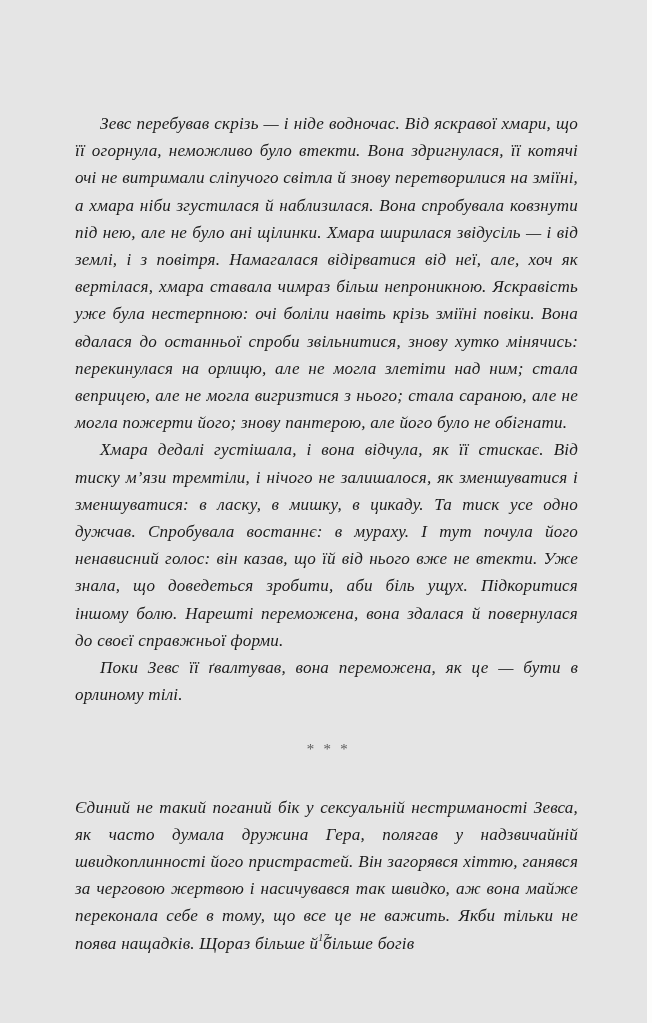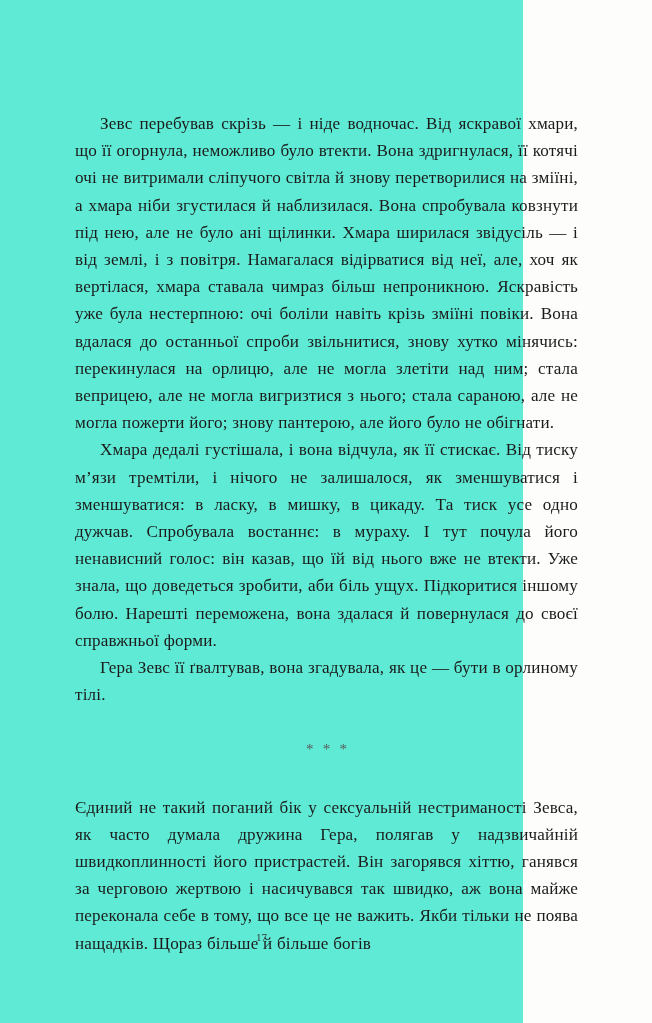--- a/index.html
+++ b/index.html
@@ -11,24 +11,25 @@
     width: 652px;
     height: 1023px;
     background: #fdfdfc;
     font-family: "Liberation Serif", "DejaVu Serif", serif;
     color: #1b1b1b;
     overflow: hidden;
   }
 
   .page {
     position: relative;
-    width: 523px;
+    width: 647px;
     height: 1023px;
     box-sizing: border-box;
-    background: #5eead4;
+    background: #e5e5e5;
+    font-style: italic;
   }
 
   .text-column {
     position: absolute;
     left: 75px;
     top: 110px;
     width: 503px;
   }
 
   .para {
@@ -82,21 +83,21 @@
 <body>
 
 <div class="page">
 
   <div class="text-column">
 
     <p class="para">Зевс перебував скрізь — і ніде водночас. Від яскравої хмари, що її огорнула, неможливо було втекти. Вона здригнулася, її котячі очі не витримали сліпучого світла й знову перетворилися на зміїні, а хмара ніби згустилася й наблизилася. Вона спробувала ковзнути під нею, але не було ані щілинки. Хмара ширилася звідусіль — і від землі, і з повітря. Намагалася відірватися від неї, але, хоч як вертілася, хмара ставала чимраз більш непроникною. Яскравість уже була нестерпною: очі боліли навіть крізь зміїні повіки. Вона вдалася до останньої спроби звільнитися, знову хутко мінячись: перекинулася на орлицю, але не могла злетіти над ним; стала веприцею, але не могла вигризтися з нього; стала сараною, але не могла пожерти його; знову пантерою, але його було не обігнати.</p>
 
     <p class="para">Хмара дедалі густішала, і вона відчула, як її стискає. Від тиску м’язи тремтіли, і нічого не залишалося, як зменшуватися і зменшуватися: в ласку, в мишку, в цикаду. Та тиск усе одно дужчав. Спробувала востаннє: в мураху. І тут почула його ненависний голос: він казав, що їй від нього вже не втекти. Уже знала, що доведеться зробити, аби біль ущух. Підкоритися іншому болю. Нарешті переможена, вона здалася й повернулася до своєї справжньої форми.</p>
 
-    <p class="para">Гера Зевс її ґвалтував, вона згадувала, як це — бути в орлиному тілі.</p>
+    <p class="para">Поки Зевс її ґвалтував, вона переможена, як це — бути в орлиному тілі.</p>
 
     <div class="break-spacer-top"></div>
 
     <p class="scene-break">***</p>
 
     <div class="break-spacer-bottom"></div>
 
     <p class="para no-indent">Єдиний не такий поганий бік у сексуальній нестриманості Зевса, як часто думала дружина Гера, полягав у надзвичайній швидкоплинності його пристрастей. Він загорявся хіттю, ганявся за черговою жертвою і насичувався так швидко, аж вона майже переконала себе в тому, що все це не важить. Якби тільки не поява нащадків. Щораз більше й більше богів</p>
 
   </div>

